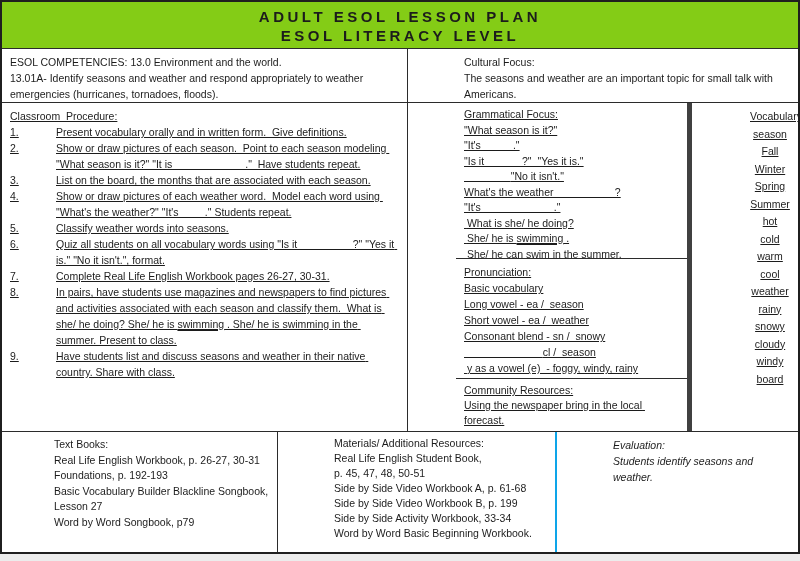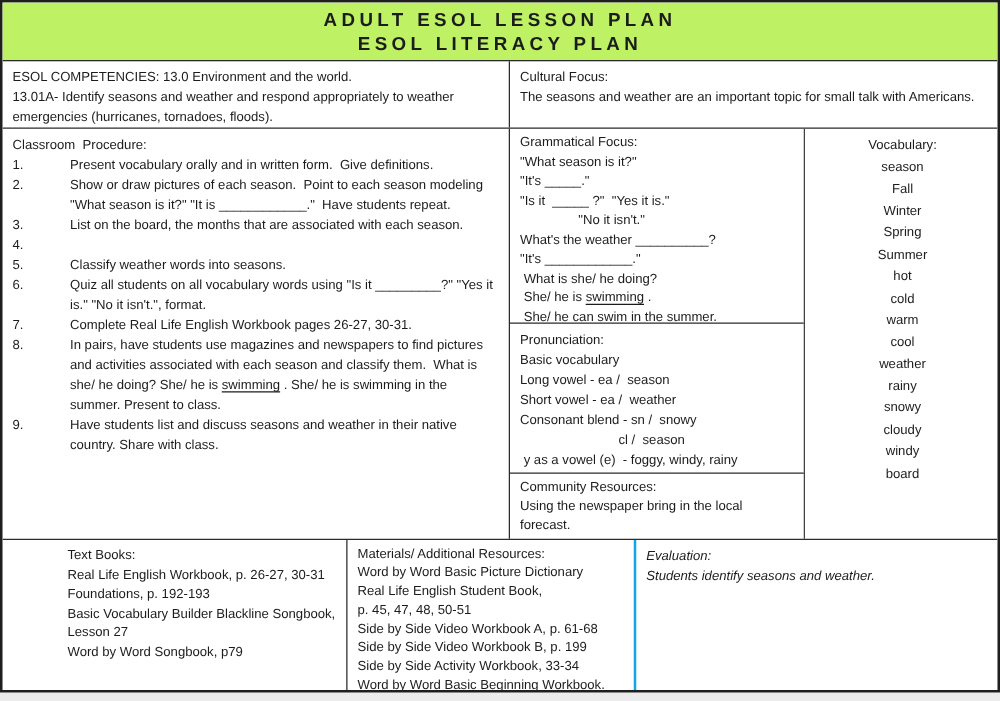--- a/index.html
+++ b/index.html
@@ -13,49 +13,49 @@
     box-sizing:border-box;
     width:800px; height:554px;
     background:#ffffff;
     border:2px solid #1f1f1f;
     display:flex; flex-direction:column;
     overflow:hidden;
   }
   .title-band {
     box-sizing:border-box;
     height:47px; flex:none;
-    background:#bef264;
+    background:#84cc16;
     border-bottom:1px solid #2b2b2b;
     text-align:center;
     padding-top:5px;
   }
   .title-line {
     font-size:15px; font-weight:bold;
     letter-spacing:3.5px;
     line-height:19px;
     white-space:nowrap;
   }
-  .row { display:flex; flex-direction:row; box-sizing:border-box; }
+  .row { display:flex; flex-direction:row; box-sizing:border-box;gap:48px; }
   .row-top { height:54px; flex:none; border-bottom:1px solid #2b2b2b; }
-  .row-main { height:329px; flex:none; border-bottom:1px solid #2b2b2b; }
+  .row-main { height:329px; flex:none; border-bottom:1px solid #2b2b2b;text-decoration:underline; }
   .row-bottom { flex:1; }
   .cell {
     box-sizing:border-box;
     padding:5px 8px 2px 8px;
     font-size:10.5px;
     line-height:16px;
     overflow:hidden;
   }
   .line { white-space:pre-wrap; min-height:15px; }
   .cell-competencies { width:406px; flex:none; border-right:1px solid #2b2b2b; }
   .cell-cultural { flex:1; }
   .cell-procedure { width:406px; flex:none; border-right:1px solid #2b2b2b; }
   .col-middle {
     width:236px; flex:none;
-    border-right:1px solid #404040;
+    border-right:5px solid #404040;
     display:flex; flex-direction:column;
     box-sizing:border-box;
   }
   .cell-grammar { height:156px; flex:none; border-bottom:1px solid #2b2b2b; line-height:15.5px; padding-top:4px; }
   .cell-pron { height:120px; flex:none; border-bottom:1px solid #2b2b2b; }
   .cell-community { flex:1; line-height:15px; padding-top:4px; }
   .cell-vocab { flex:1; }
   .cell-vocab .line { line-height:17.5px; padding-left:2px;text-align:center; }
   .cell-textbooks { width:232px; flex:none; border-right:1px solid #2b2b2b; line-height:15.5px;margin-left:44px; }
   .cell-materials { width:231px; flex:none; border-right:2px solid #0ea5e9; line-height:15px; padding-top:4px; }
@@ -65,21 +65,21 @@
   .proc-text { flex:1; white-space:pre-wrap; }
   u { text-underline-offset:2px; }
 </style>
 </head>
 <body>
 
 <div class="page">
 
   <div class="title-band">
     <div class="title-line">ADULT ESOL LESSON PLAN</div>
-    <div class="title-line">ESOL LITERACY PLAN</div>
+    <div class="title-line">ESOL LITERACY LEVEL</div>
   </div>
 
   <div class="row row-top">
     <div class="cell cell-competencies">
         <div class="line">ESOL COMPETENCIES: 13.0 Environment and the world.</div>
         <div class="line">13.01A- Identify seasons and weather and respond appropriately to weather emergencies (hurricanes, tornadoes, floods).</div>
       </div>
     <div class="cell cell-cultural">
       <div class="line">Cultural Focus:</div>
       <div class="line">The seasons and weather are an important topic for small talk with Americans.</div>
@@ -98,20 +98,21 @@
           <div class="proc-item">
             <span class="proc-num">2.</span>
             <span class="proc-text">Show or draw pictures of each season.  Point to each season modeling "What season is it?" "It is ____________."  Have students repeat.</span>
           </div>
           <div class="proc-item">
             <span class="proc-num">3.</span>
             <span class="proc-text">List on the board, the months that are associated with each season.</span>
           </div>
           <div class="proc-item">
             <span class="proc-num">4.</span>
+            <span class="proc-text">Show or draw pictures of each weather word.  Model each word using "What's the weather?" "It's ____." Students repeat.</span>
           </div>
           <div class="proc-item">
             <span class="proc-num">5.</span>
             <span class="proc-text">Classify weather words into seasons.</span>
           </div>
           <div class="proc-item">
             <span class="proc-num">6.</span>
             <span class="proc-text">Quiz all students on all vocabulary words using "Is it _________?" "Yes it is." "No it isn't.", format.</span>
           </div>
           <div class="proc-item">
@@ -191,21 +192,20 @@
           <div class="line">Real Life English Workbook, p. 26-27, 30-31</div>
           <div class="line">Foundations, p. 192-193</div>
           <div class="line">Basic Vocabulary Builder Blackline Songbook,</div>
           <div class="line">Lesson 27</div>
           <div class="line">Word by Word Songbook, p79</div>
         </div>
     </div>
     <div class="cell cell-materials">
       <div class="line">Materials/ Additional Resources:</div>
       <div>
-          <div class="line">Word by Word Basic Picture Dictionary</div>
           <div class="line">Real Life English Student Book,</div>
           <div class="line">p. 45, 47, 48, 50-51</div>
           <div class="line">Side by Side Video Workbook A, p. 61-68</div>
           <div class="line">Side by Side Video Workbook B, p. 199</div>
           <div class="line">Side by Side Activity Workbook, 33-34</div>
           <div class="line">Word by Word Basic Beginning Workbook.</div>
         </div>
     </div>
     <div class="cell cell-evaluation">
       <div class="line">Evaluation:</div>

